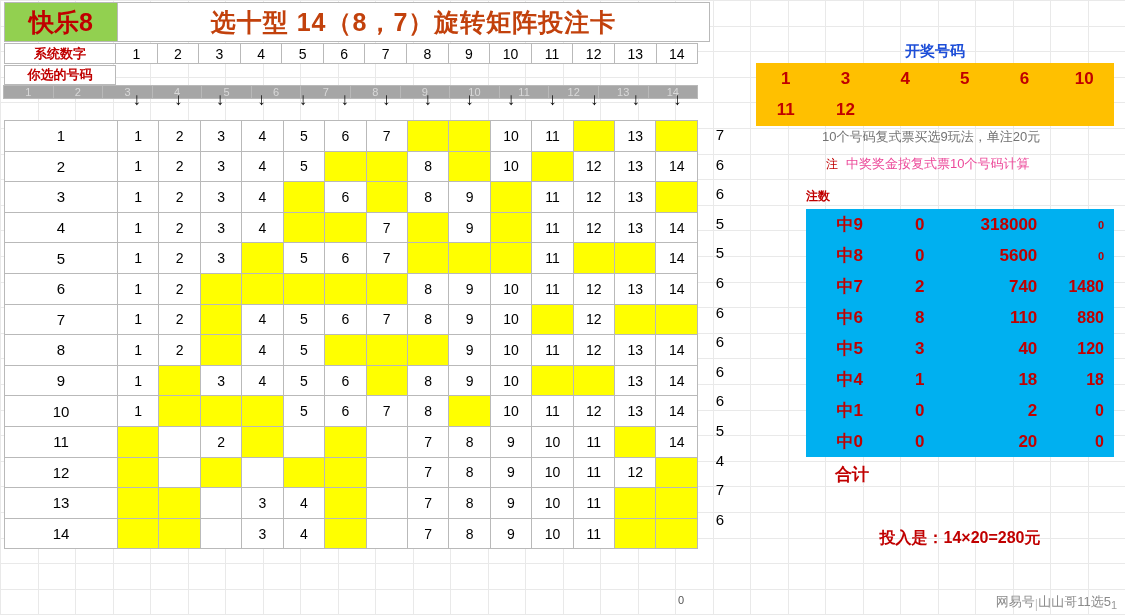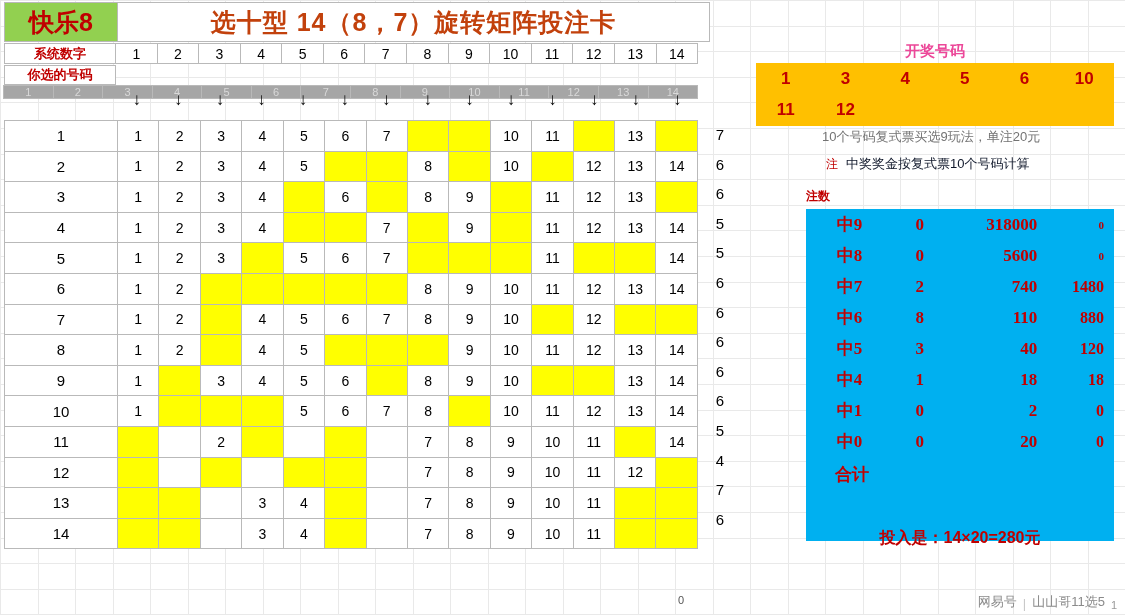--- a/index.html
+++ b/index.html
@@ -157,21 +157,21 @@
     font-size: 15px;
   }
 
   
   .draw-title {
     position: absolute;
     left: 756px; top: 42px;
     width: 358px;
     text-align: center;
     font-size: 15px;
-    color: #ec4899;
+    color: #1d4ed8;
     font-weight: bold;
   }
   .draw-box {
     position: absolute;
     left: 756px; top: 63px;
     width: 358px; height: 63px;
     background: #ffc000;
     display: grid;
     grid-template-columns: repeat(6, 1fr);
     grid-template-rows: repeat(2, 1fr);
@@ -192,21 +192,21 @@
     width: 292px;
     font-size: 13px;
     color: #737373;
     text-align: left;
   }
   .note2 {
     position: absolute;
     left: 822px; top: 155px;
     width: 292px;
     font-size: 13px;
-    color: #0f172a;
+    color: #ec4899;
     text-align: left;
     padding-left: 24px;
     box-sizing: border-box;
   }
   .note-mark {
     position: absolute;
     left: 826px; top: 156px;
     font-size: 12px;
     color: #c00000;
   }
@@ -219,24 +219,23 @@
     font-size: 12px;
     color: #c00000;
     font-weight: bold;
   }
   .prize-head .a { width: 160px; text-align: left; }
   .prize-head .b { width: 90px; text-align: center; margin-top: 40px; }
 
   .prize-box {
     position: absolute;
     left: 806px; top: 209px;
-    width: 308px; height: 332px;
+    width: 308px; height: 248px;
     background: #00b0f0;
     box-sizing: border-box;
-    font-family: Liberation Serif, serif;
   }
   .prize-row {
     display: flex;
     height: 31px;
     align-items: center;
     font-size: 17px;
     color: #c00000;
     font-weight: bold;
   }
   .prize-row .name { width: 92px; text-align: center; }
@@ -272,21 +271,21 @@
     position: absolute;
     left: 678px; top: 594px;
     font-size: 11px;
     color: #555;
   }
   .footer-brand {
     position: absolute;
     right: 8px; bottom: 4px;
     display: flex;
     align-items: flex-end;
-    gap: 6px;
+    gap: 0;
     font-size: 13px;
     color: #8a8a8a;
     margin-top: 32px;
   }
   .footer-brand .sep { color: #c8c8c8; }
   .footer-brand .pg { font-size: 11px; color: #9a9a9a; }
 </style>
 </head>
 <body>
 

